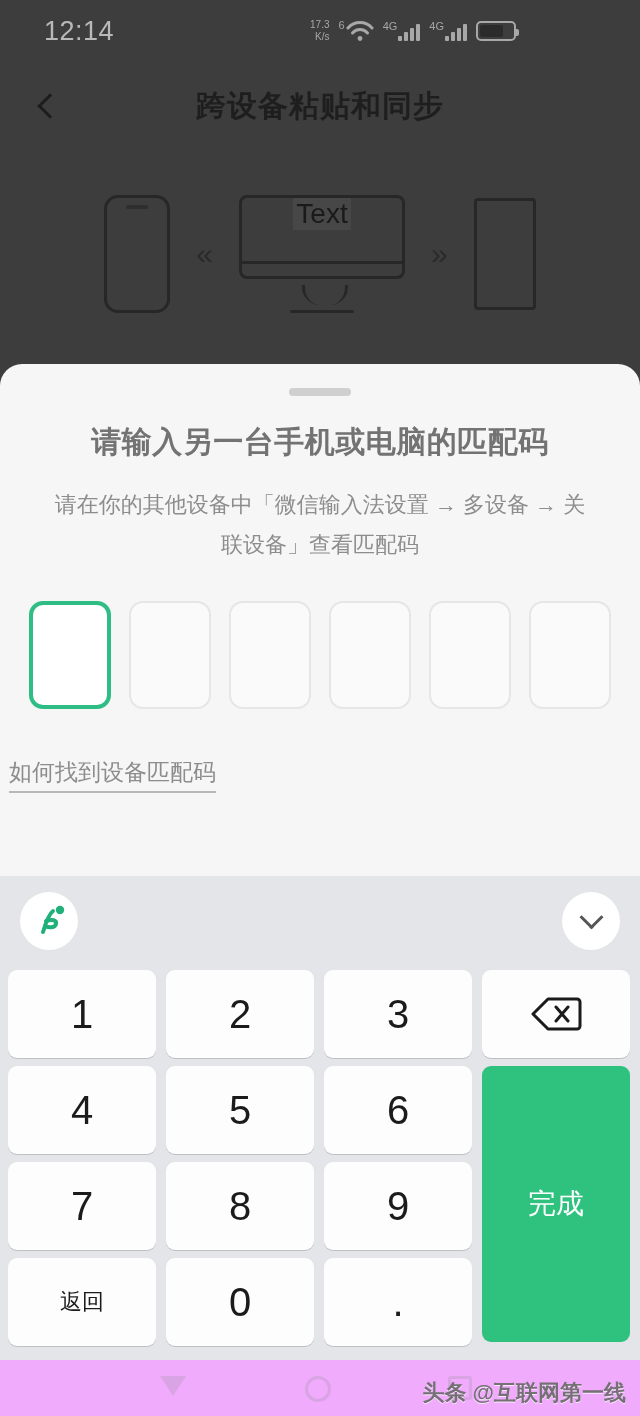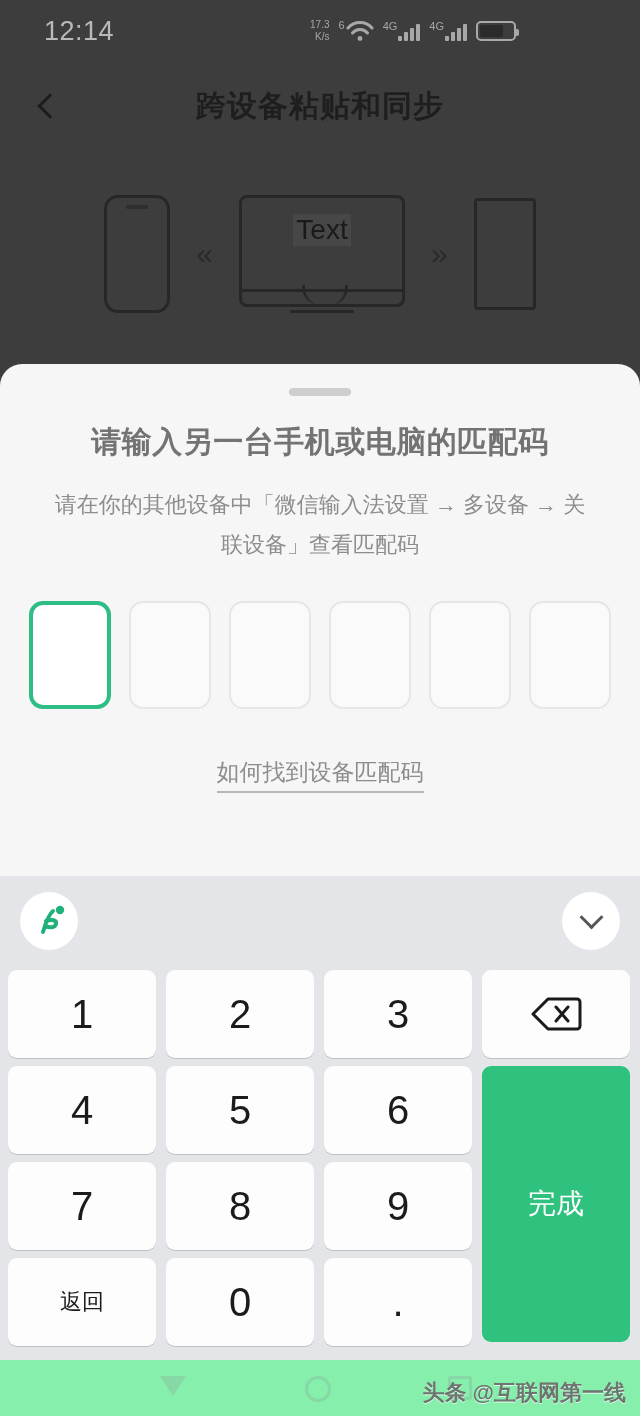--- a/index.html
+++ b/index.html
@@ -60,22 +60,22 @@
   .illus {
     position:absolute; top:150px; left:0; width:640px; height:208px;
     display:flex; align-items:center; justify-content:center; gap:26px;
   }
   .ph-left { width:66px; height:118px; border:3px solid #272727; border-radius:14px; position:relative; }
   .ph-left::before { content:""; position:absolute; top:7px; left:50%; transform:translateX(-50%);
     width:22px; height:4px; background:#2e2e2e; border-radius:3px; }
   .arrow { color:#2a2a2a; font-size:30px; line-height:1; user-select:none; }
   .monitor { position:relative; width:166px; height:118px; }
   .mon-screen {
-    width:166px; height:112px; border:3px solid #272727; border-radius:8px;
-    display:flex; align-items:flex-start; justify-content:center; padding-top:16px; position:relative;
+    width:166px; height:84px; border:3px solid #272727; border-radius:8px;
+    display:flex; align-items:flex-start; justify-content:center; padding-top:0; position:relative;
   }
   .mon-screen::after{ content:""; position:absolute; left:0; bottom:12px; width:100%; height:3px; background:#272727; }
   .mon-text { color:#1a1a1a; font-size:28px; background:#474747; padding:0 3px; }
   .mon-stand { position:absolute; left:50%; transform:translateX(-50%); bottom:0; width:64px; height:28px; }
   .mon-stand::before{ content:""; position:absolute; left:12px; top:0; width:40px; height:20px;
     border-left:3px solid #272727; border-right:3px solid #272727; border-radius:0 0 18px 18px; }
   .mon-stand::after{ content:""; position:absolute; left:0; bottom:0; width:64px; height:3px;
     background:#272727; border-radius:2px; }
   .ph-right { width:62px; height:112px; border:3px solid #272727; border-radius:4px; }
 
@@ -90,21 +90,21 @@
   }
   .sheet-desc {
     margin-top:22px; padding:0 48px; text-align:center; color:#8d8d8d;
     font-size:22px; line-height:40px;
   }
   .otp-row { margin-top:36px; display:flex; justify-content:center; gap:18px; }
   .otp-box {
     width:82px; height:108px; border:2px solid #e6e6e6; border-radius:14px; background:#fafafa;
   }
   .otp-box.active { border:4px solid #2dbd85; background:#fff; }
-  .help-link-wrap { margin-top:48px; text-align:center; }
+  .help-link-wrap { margin-top:48px; text-align:left;padding-left:9px; }
   .help-link {
     display:inline-block; color:#8d8d8d; font-size:23px;
     border-bottom:2px solid #b7b7b7; padding-bottom:3px; cursor:pointer;
   }
 
   
   .keyboard {
     position:absolute; top:876px; left:0; width:640px; height:484px; background:#e3e5e8;
   }
   .kb-toolbar { position:relative; height:94px; }
@@ -124,21 +124,21 @@
     display:flex; align-items:center; justify-content:center;
     box-shadow:0 1px 0 rgba(0,0,0,.16); cursor:pointer;
     color:#1b1b1b;
   }
   .key .num { font-size:40px; font-weight:400; }
   .key .lbl { font-size:22px; }
   .key.done { background:#2ec27e; box-shadow:none; }
   .key.done .lbl { color:#fff; font-size:28px; }
 
   
-  .sysnav { position:absolute; bottom:0; left:0; width:640px; height:56px; background:#86efac; }
+  .sysnav { position:absolute; bottom:0; left:0; width:640px; height:56px; background:#f0abfc; }
   .sys-ico { position:absolute; top:16px; opacity:.22; }
   .sys-back { left:160px; width:0; height:0; border-left:13px solid transparent;
     border-right:13px solid transparent; border-top:20px solid #8a8d92; }
   .sys-home { left:305px; width:26px; height:26px; border:3px solid #8a8d92; border-radius:50%; }
   .sys-recent { left:448px; width:24px; height:24px; border:3px solid #8a8d92; border-radius:3px; }
   .watermark {
     position:absolute; right:14px; bottom:8px; color:#6b6b6b; font-size:22px; font-weight:700;
     text-shadow:0 1px 0 rgba(255,255,255,.8); opacity:.92;
   }
 </style>

